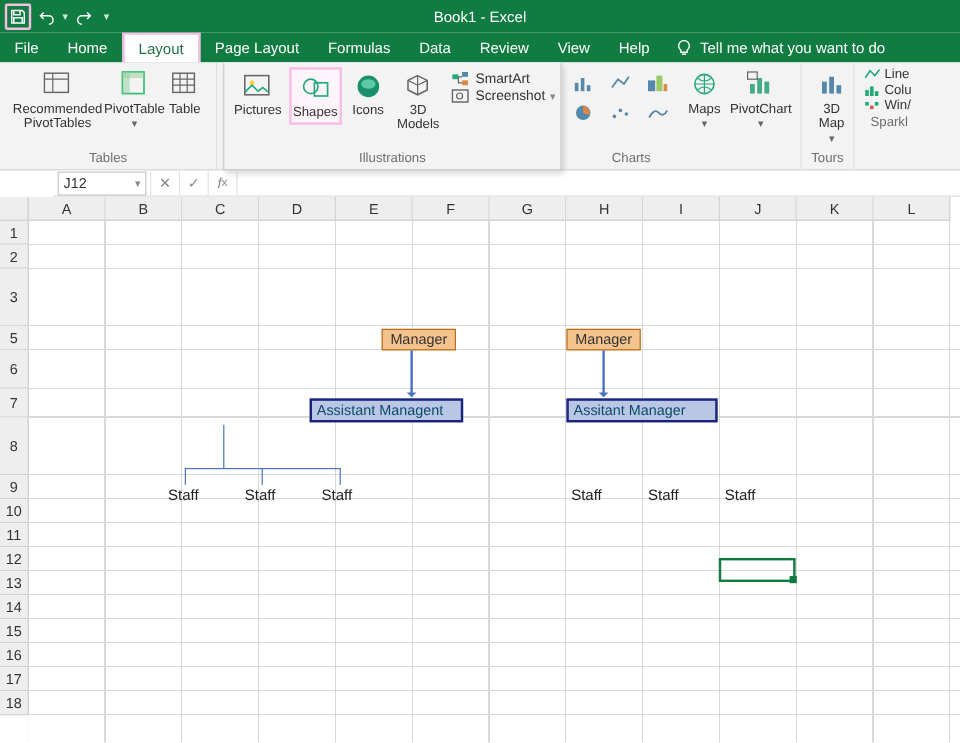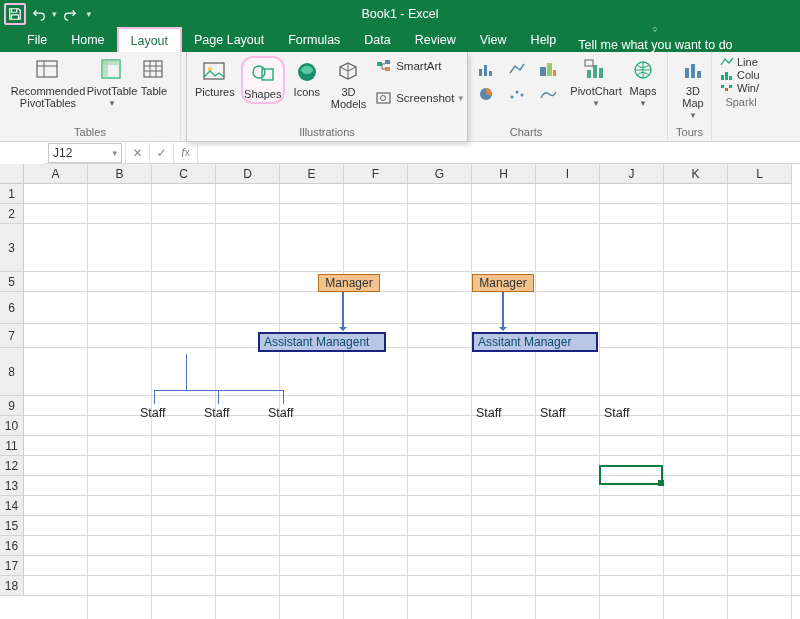--- a/index.html
+++ b/index.html
@@ -6,24 +6,24 @@
   body { width: 800px; height: 619px; background: #fff; overflow: hidden; font-size: 12px; color: #333; }
 
   
   .titlebar { height: 27px; background: #107c41; display: flex; align-items: center; color: #fff; position: relative; }
   .qat { display: flex; align-items: center; gap: 2px; padding: 0 4px; height: 100%; }
   .qat-item { width: 22px; height: 22px; display: flex; align-items: center; justify-content: center; }
   .qat-save { border: 2px solid #f7bde2; border-radius: 2px; }
   .doc-title { position: absolute; left: 50%; transform: translateX(-50%); font-size: 12.5px; }
 
   
-  .tabbar { height: 25px; background: #107c41; display: flex; align-items: stretch; color: #fff; padding-left: 15px; }
+  .tabbar { height: 25px; background: #107c41; display: flex; align-items: stretch; color: #fff; padding-left: 0; }
   .tab { padding: 0 12px; display: flex; align-items: center; font-size: 12.5px; cursor: pointer; }
   .tab.active { background: #fff; color: #217346; border: 2px solid #f7bde2; border-bottom: none; }
-  .tellme { display: flex; align-items: center; gap: 6px; padding: 0 10px; font-size: 12.5px; flex-direction: column; }
+  .tellme { display: flex; align-items: center; gap: 6px; padding: 0 10px; font-size: 12.5px; }
 
   
   .ribbon { height: 90px; background: #f3f3f3; border-bottom: 1px solid #d7d7d7; display: flex; position: relative; }
   .group { display: flex; flex-direction: column; align-items: flex-start; padding: 3px 6px 0 6px; border-right: 1px solid #e1e1e1; height: 100%; }
   .group-row { display: flex; gap: 2px; flex: 1; align-items: flex-start; }
   .group-label { font-size: 11px; color: #6e6e6e; padding: 2px 0 3px 0; text-align: center; width: 100%; }
   .btn-big { width: 40px; display: flex; flex-direction: column; align-items: center; gap: 2px; padding: 2px 2px; cursor: pointer; font-size: 11px; text-align: center; line-height: 1.1; }
   .btn-big .ico { width: 28px; height: 26px; display: flex; align-items: center; justify-content: center; }
   .btn-big .caret::after { content: "\25BE"; color: #666; font-size: 9px; display: block; }
   .btn-wide { width: 84px; }
@@ -37,22 +37,22 @@
   .chart-mini { width:30px; height:24px; display:flex; align-items:center; justify-content:center; cursor:pointer; }
   
   .spark-stack { display:flex; flex-direction:column; gap:1px; padding-top:1px; padding-left:2px; width:46px;}
   .spark-btn { display:flex; align-items:center; gap:3px; font-size:11px; cursor:pointer;}
 
   
   .illus-pop { position: absolute; left: 186px; top: 0; width: 282px; height: 90px; background: #f3f3f3; border: 1px solid #c7c7c7; border-top:none; z-index: 20; box-shadow: 2px 3px 5px rgba(0,0,0,0.15); display:flex; flex-direction:column;}
   .illus-row { display:flex; gap:4px; padding: 4px 6px 0 6px; align-items:flex-start; flex:1;}
   .illus-btn { width: 44px; display:flex; flex-direction:column; align-items:center; font-size:11px; text-align:center; line-height:1.1; cursor:pointer; padding:2px;}
   .illus-btn .ico { width:32px; height:28px; display:flex; align-items:center; justify-content:center; }
-  .high2 { border: 2px solid #f7bde2; border-radius:12px; background:#fff4fa; }
-  .illus-side { display:flex; flex-direction:column; gap:18px; padding-top:3px; margin-left:4px;}
+  .high2 { border: 2px solid #f7bde2; border-radius:0; background:#fff4fa; }
+  .illus-side { display:flex; flex-direction:column; gap:0; padding-top:3px; margin-left:4px;}
   .illus-small { display:flex; align-items:center; gap:4px; font-size:11.5px; cursor:pointer;}
 
   
   .fbar { height: 22px; border-bottom: 1px solid #d7d7d7; display:flex; align-items:center; background:#fff;margin-left:44px;}
   .namebox { width: 74px; height: 20px; border: 1px solid #c7c7c7; display:flex; align-items:center; padding:0 4px; font-size:12px; margin: 0 3px 0 4px;}
   .namebox::after { content:"\25BE"; color:#888; margin-left:auto; font-size:9px;}
   .fbtn { width:24px; height:20px; display:flex; align-items:center; justify-content:center; border-left:1px solid #e3e3e3; color:#888; cursor:pointer;}
   .formula-input { flex:1; height:20px; border-left:1px solid #e3e3e3; padding:0 4px;}
 
   
@@ -269,40 +269,40 @@
               <circle cx="9" cy="6" r="1.5" fill="#58a"></circle>
               <circle cx="14" cy="9" r="1.5" fill="#58a"></circle>
             </svg>
           </div>
         <div class="chart-mini">
             <svg width="18" height="16">
               <path d="M2 12 Q6 4 10 8 T17 6" fill="none" stroke="#58a" stroke-width="1.5"></path>
             </svg>
           </div>
       </div>
+      <div class="btn-big" style="width:36px">
+        <div class="ico">
+            <svg width="22" height="22">
+              <circle cx="11" cy="11" r="8" fill="none" stroke="#2a7" stroke-width="1.3"></circle>
+              <path d="M3 11h16 M11 3v16 M5 6q6 5 12 0 M5 16q6-5 12 0" fill="none" stroke="#2a7" stroke-width="1"></path>
+            </svg>
+          </div>
+        <span>Maps</span>
+          <span class="caret"></span>
+      </div>
       <div class="btn-big" style="width:54px">
         <div class="ico">
             <svg width="24" height="22">
               <rect x="3" y="11" width="4" height="8" fill="#4a8"></rect>
               <rect x="9" y="6" width="4" height="13" fill="#4a8"></rect>
               <rect x="15" y="9" width="4" height="10" fill="#4a8"></rect>
               <rect x="1" y="1" width="8" height="6" fill="none" stroke="#666"></rect>
             </svg>
           </div>
         <span>PivotChart</span>
-          <span class="caret"></span>
-      </div>
-      <div class="btn-big" style="width:36px">
-        <div class="ico">
-            <svg width="22" height="22">
-              <circle cx="11" cy="11" r="8" fill="none" stroke="#2a7" stroke-width="1.3"></circle>
-              <path d="M3 11h16 M11 3v16 M5 6q6 5 12 0 M5 16q6-5 12 0" fill="none" stroke="#2a7" stroke-width="1"></path>
-            </svg>
-          </div>
-        <span>Maps</span>
           <span class="caret"></span>
       </div>
     </div>
     <div class="group-label">Charts</div>
   </div>
 
   <div class="group" style="width:44px">
     <div class="group-row">
       <div class="btn-big" style="width:38px">
         <div class="ico">

